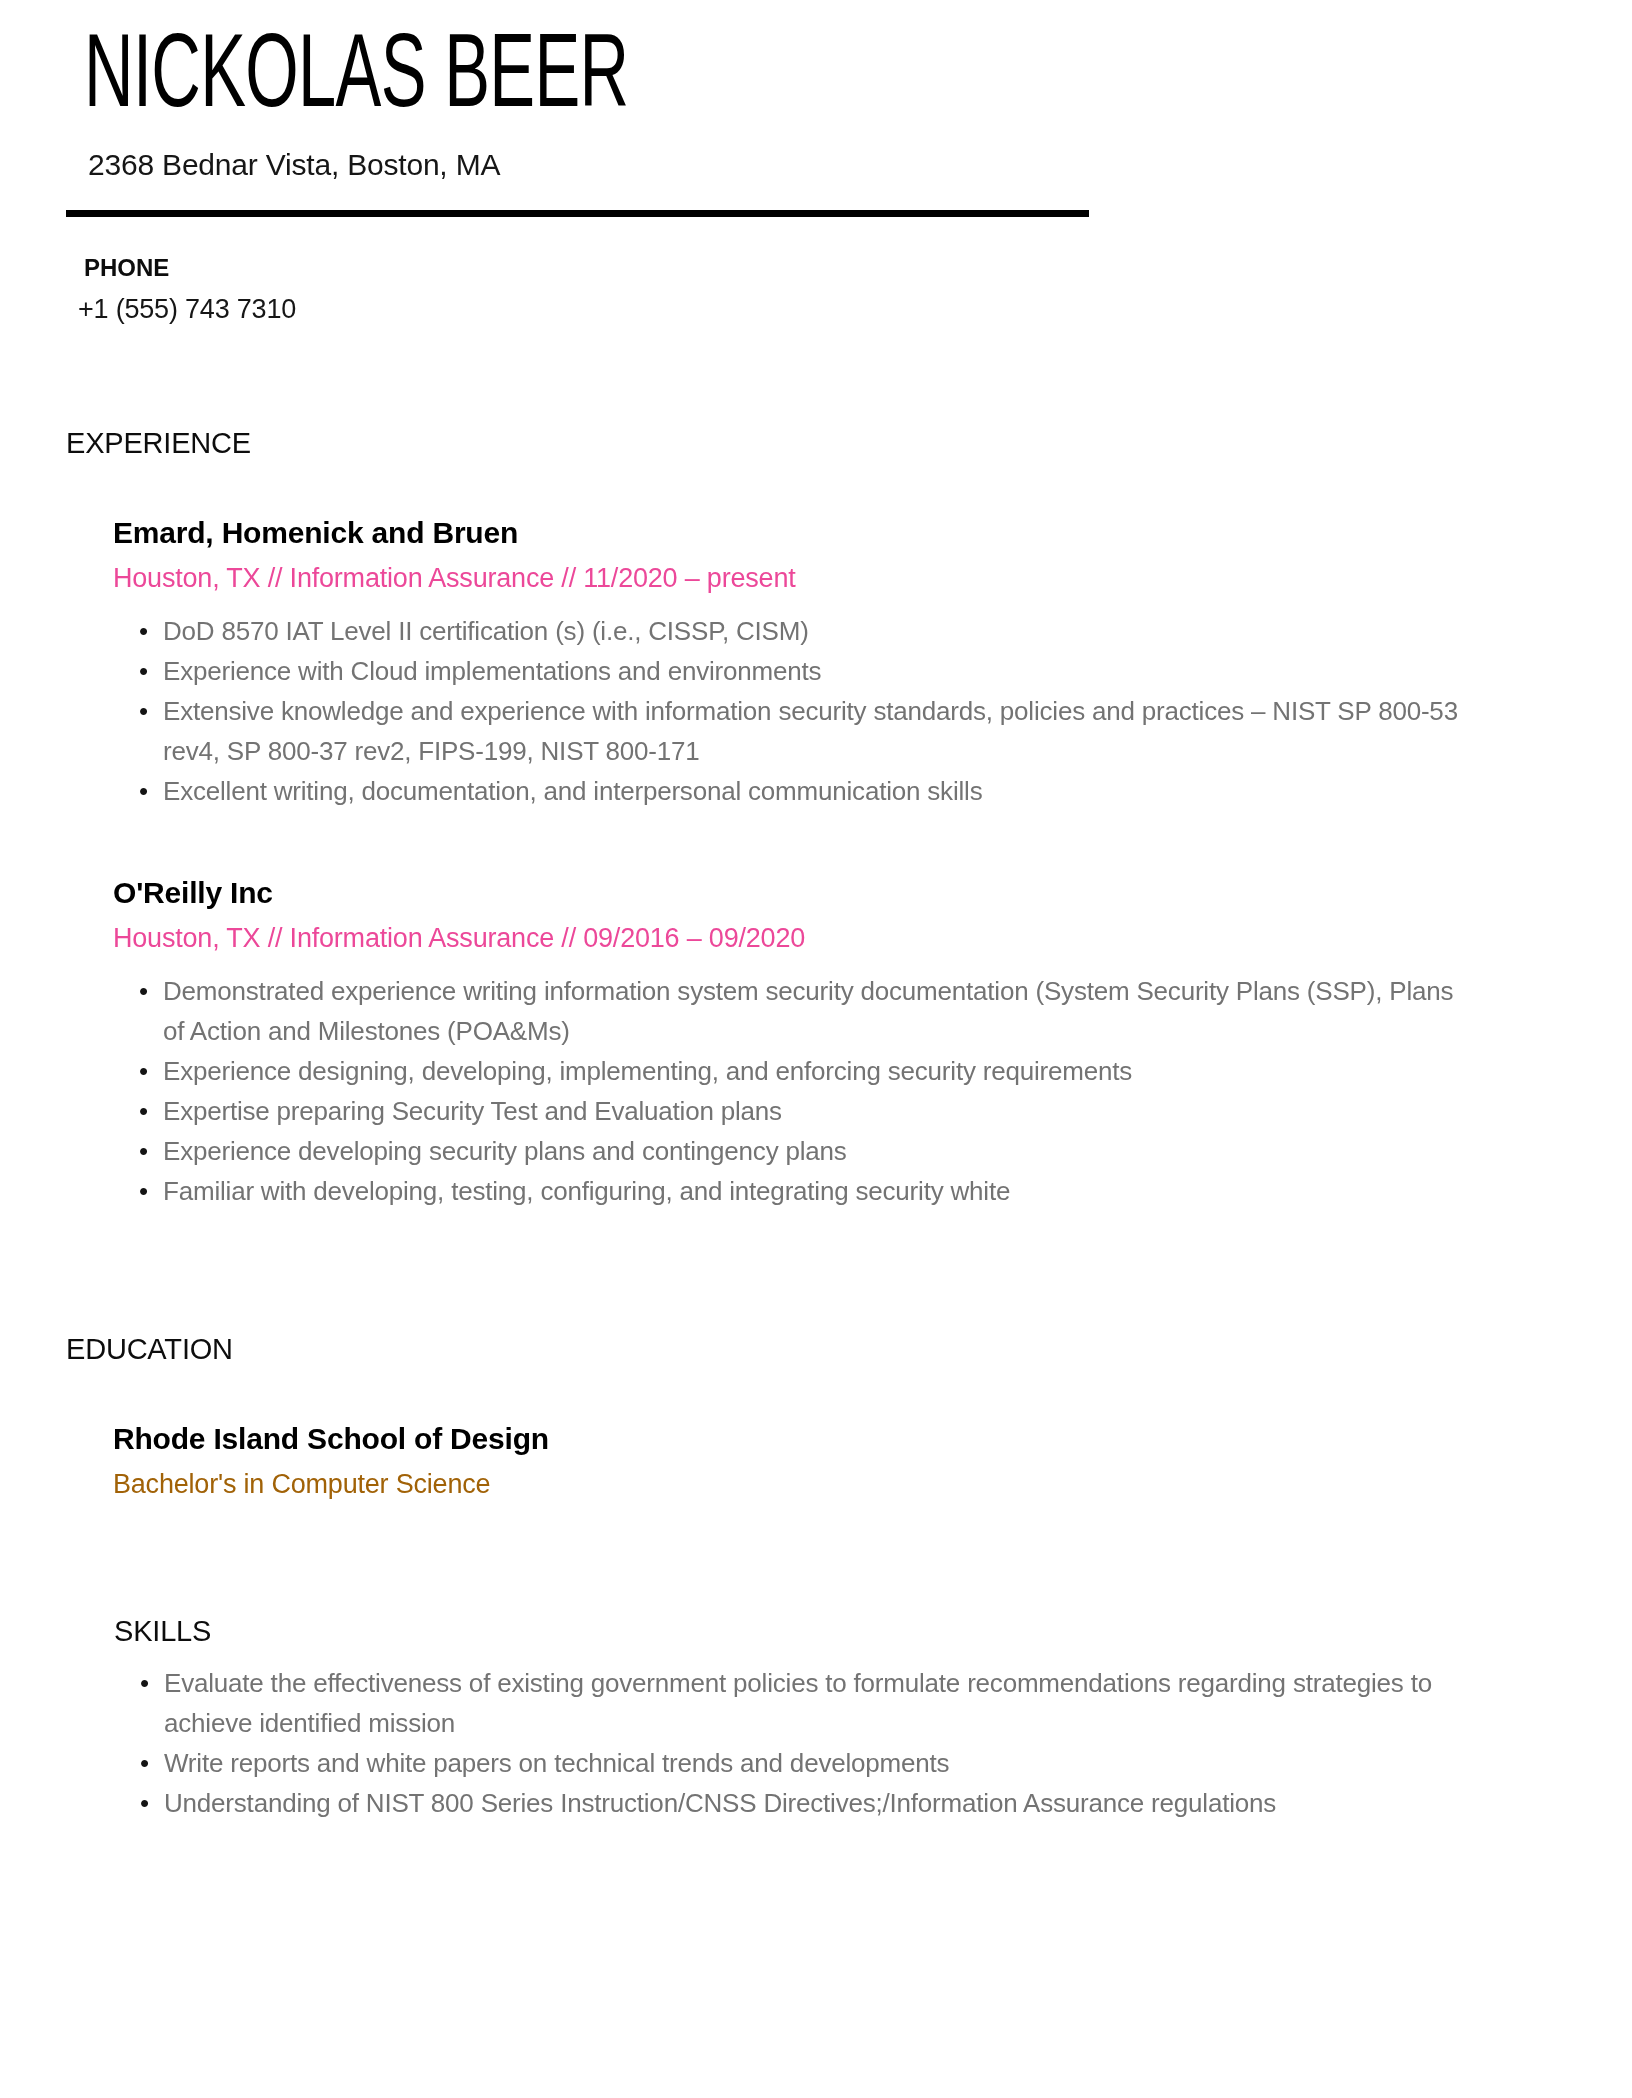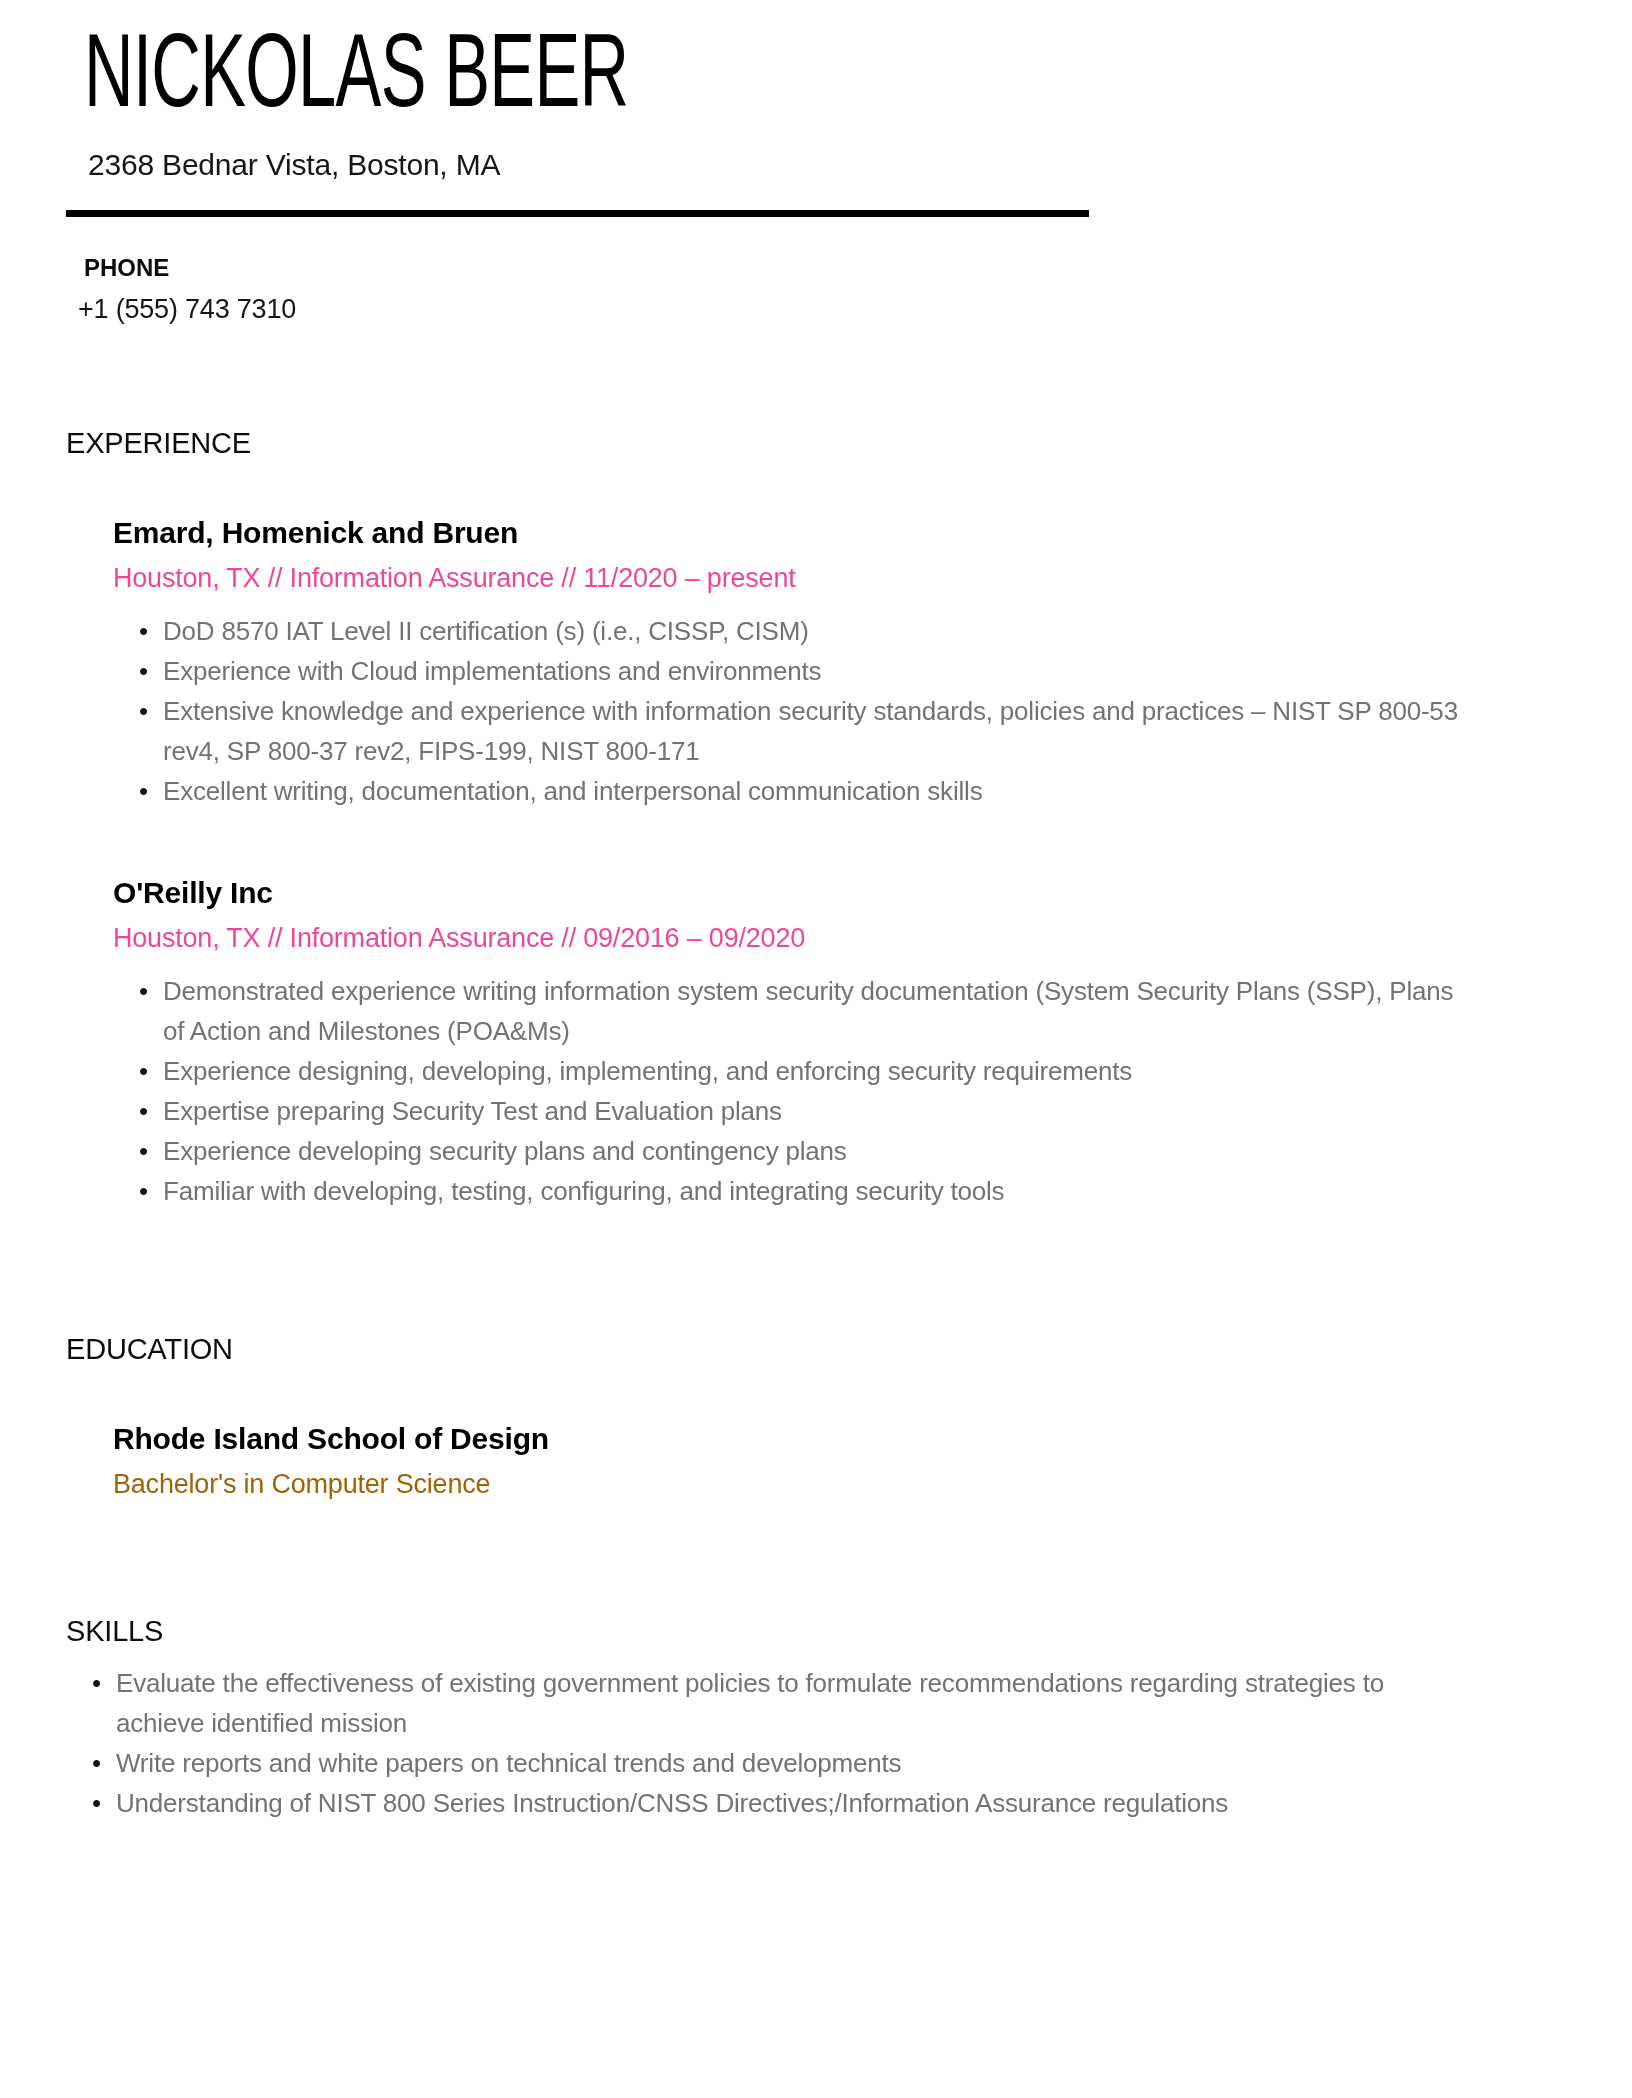--- a/index.html
+++ b/index.html
@@ -74,21 +74,21 @@
   
   .section-title {
     margin: 0;
     font-size: 29px;
     font-weight: 400;
     line-height: 36px;
     color: #0d0d0d;
   }
   .section-experience { margin-top: 98px; }
   .section-education  { margin-top: 120px; }
-  .section-skills     { margin-top: 110px; }
+  .section-skills     { margin-top: 110px; margin-left: 48px; }
 
   .entry {
     margin-left: 47px;
   }
   .entry-first { margin-top: 52px; }
   .entry-gap   { margin-top: 62px; }
 
   .company-name {
     margin: 0;
     font-size: 30px;
@@ -166,21 +166,21 @@
     </div>
 
     <div class="entry entry-gap">
       <h3 class="company-name">O'Reilly Inc</h3>
       <p class="job-meta">Houston, TX // Information Assurance // 09/2016 – 09/2020</p>
       <ul class="bullets">
         <li>Demonstrated experience writing information system security documentation (System Security Plans (SSP), Plans of Action and Milestones (POA&amp;Ms)</li>
         <li>Experience designing, developing, implementing, and enforcing security requirements</li>
         <li>Expertise preparing Security Test and Evaluation plans</li>
         <li>Experience developing security plans and contingency plans</li>
-        <li>Familiar with developing, testing, configuring, and integrating security tools</li>
+        <li>Familiar with developing, testing, configuring, and integrating security white</li>
       </ul>
     </div>
   </div>
 
   <div class="section-education">
     <h2 class="section-title">EDUCATION</h2>
     <div class="entry entry-first">
       <h3 class="company-name">Rhode Island School of Design</h3>
       <p class="degree">Bachelor's in Computer Science</p>
     </div>

